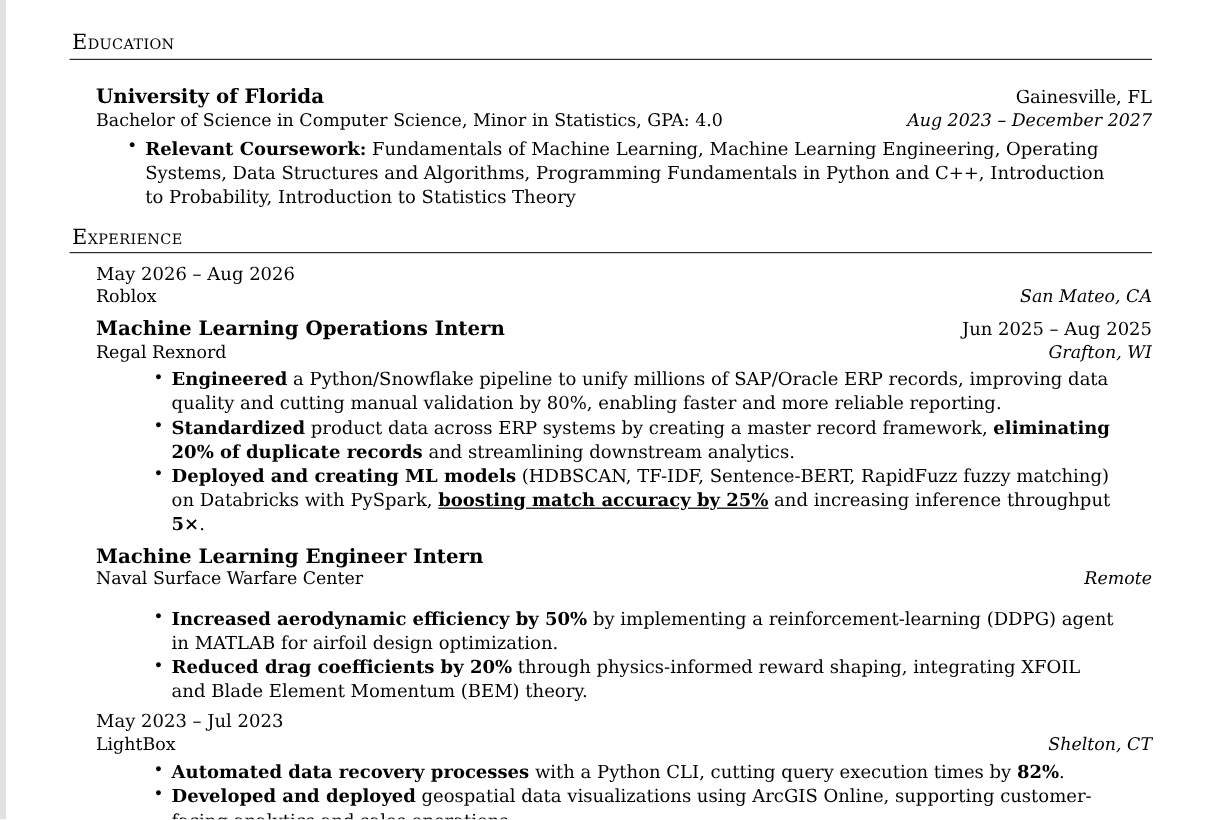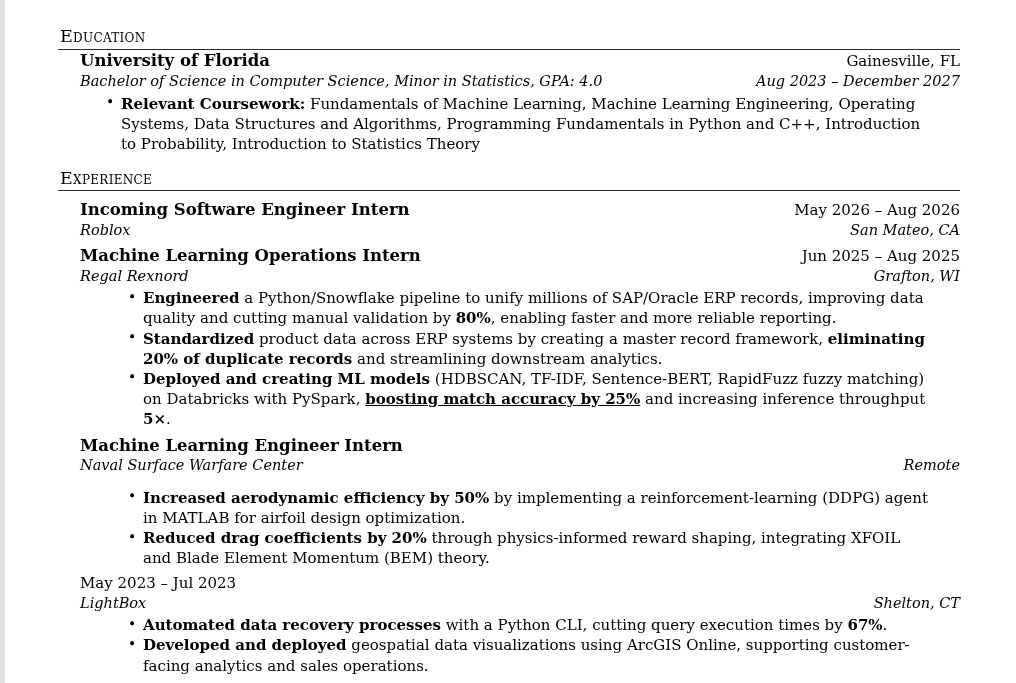--- a/index.html
+++ b/index.html
@@ -77,21 +77,20 @@
     white-space: nowrap;
   }
   .entry-right {
     font-size: 15px;
     line-height: 1.28;
     white-space: nowrap;
     text-align: right;
   }
   .entry-sub {
     font-size: 14.5px;
-    font-style: italic;
     line-height: 1.3;
     white-space: nowrap;
   }
   .entry-right-italic {
     font-size: 14.5px;
     font-style: italic;
     line-height: 1.3;
     white-space: nowrap;
     text-align: right;
   }
@@ -126,21 +125,21 @@
 
 <div id="page">
   <div id="page-edge-left"></div>
 
   <div id="sheet">
 
     <div class="section" style="padding-top:10px;">
       <div class="section-title">Education</div>
       <hr class="section-rule">
 
-      <div class="entry" style="margin-top:0;">
+      <div class="entry" style="margin-top:20px;">
         <div class="entry-row">
           <div class="entry-title">University of Florida</div>
           <div class="entry-right">Gainesville, FL</div>
         </div>
         <div class="entry-row" style="margin-top:1px;">
           <div class="entry-sub">Bachelor of Science in Computer Science, Minor in Statistics, GPA: 4.0</div>
           <div class="entry-right-italic">Aug 2023 – December 2027</div>
         </div>
 
         <ul class="bullets" style="margin-top:3px;padding-left:26px;width:860px;">
@@ -151,39 +150,38 @@
       </div>
     </div>
 
     <div class="section" style="margin-top:16px;">
       <div class="section-title">Experience</div>
       <hr class="section-rule">
 
       <div id="experience-entries" style="margin-top:8px;">
           <div class="entry">
             <div class="entry-row">
-              <div class="entry-title">Incoming Software Engineer Intern</div>
               <div class="entry-right">May 2026 – Aug 2026</div>
             </div>
             <div class="entry-row">
               <div class="entry-sub">Roblox</div>
               <div class="entry-right-italic">San Mateo, CA</div>
             </div>
           </div>
           <div class="entry" style="margin-top: 6px;">
             <div class="entry-row">
               <div class="entry-title">Machine Learning Operations Intern</div>
               <div class="entry-right">Jun 2025 – Aug 2025</div>
             </div>
             <div class="entry-row">
               <div class="entry-sub">Regal Rexnord</div>
               <div class="entry-right-italic">Grafton, WI</div>
             </div>
             <ul class="bullets" style="margin-top: 3px;">
-              <li><b>Engineered</b><span> a Python/Snowflake pipeline to unify millions of SAP/Oracle ERP records, improving data quality and cutting manual validation by </span><span style="font-weight: bold;">80%</span><span>, enabling faster and more reliable reporting.</span></li>
+              <li><b>Engineered</b><span> a Python/Snowflake pipeline to unify millions of SAP/Oracle ERP records, improving data quality and cutting manual validation by </span><span style="font-weight: normal;">80%</span><span>, enabling faster and more reliable reporting.</span></li>
               <li><b>Standardized</b><span> product data across ERP systems by creating a master record framework, </span><span style="font-weight: bold;">eliminating 20% of duplicate records</span><span> and streamlining downstream analytics.</span></li>
               <li><b>Deployed and creating ML models</b><span> (HDBSCAN, TF-IDF, Sentence-BERT, RapidFuzz fuzzy matching) on Databricks with PySpark, </span><span style="font-weight: bold; text-decoration: underline;">boosting match accuracy by 25%</span><span> and increasing inference throughput </span><span style="font-weight: bold;">5×</span><span>.</span></li>
             </ul>
           </div>
           <div class="entry" style="margin-top: 6px;">
             <div class="entry-row">
               <div class="entry-title">Machine Learning Engineer Intern</div>
             </div>
             <div class="entry-row">
               <div class="entry-sub">Naval Surface Warfare Center</div>
@@ -196,21 +194,21 @@
           </div>
           <div class="entry" style="margin-top: 6px;">
             <div class="entry-row">
               <div class="entry-right">May 2023 – Jul 2023</div>
             </div>
             <div class="entry-row">
               <div class="entry-sub">LightBox</div>
               <div class="entry-right-italic">Shelton, CT</div>
             </div>
             <ul class="bullets" style="margin-top: 3px;">
-              <li><b>Automated data recovery processes</b><span> with a Python CLI, cutting query execution times by </span><span style="font-weight: bold;">67%</span><span>.</span></li>
+              <li><b>Automated data recovery processes</b><span> with a Python CLI, cutting query execution times by </span><span style="font-weight: bold;">82%</span><span>.</span></li>
               <li><b>Developed and deployed</b><span> geospatial data visualizations using ArcGIS Online, supporting customer-facing analytics and sales operations.</span></li>
             </ul>
           </div>
         </div>
     </div>
 
     <div class="section" style="margin-top:17px;">
       <div class="section-title">Projects</div>
 
     </div>

